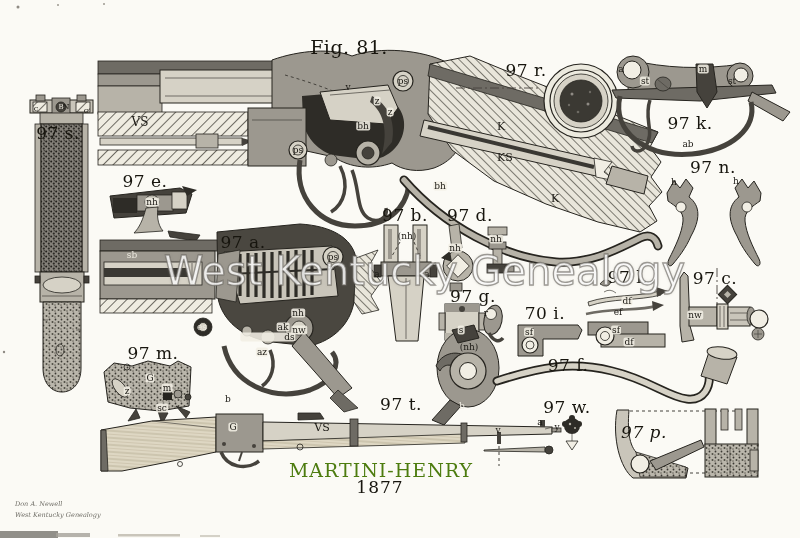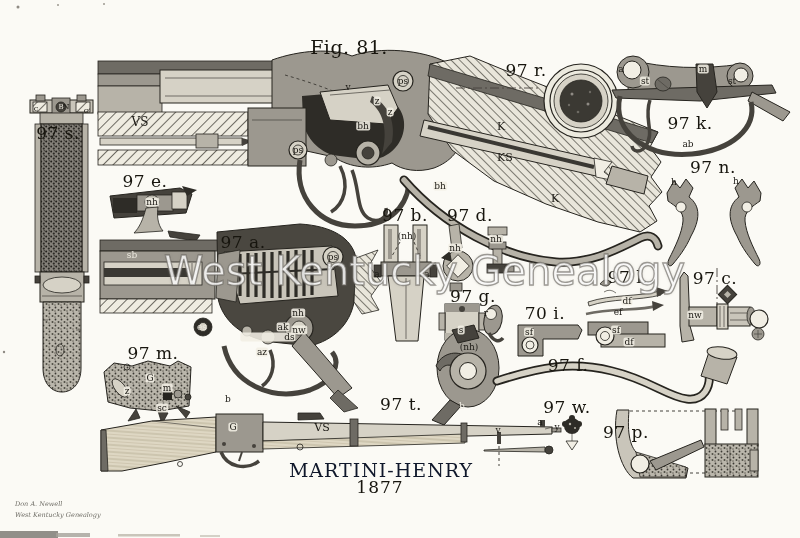--- a/index.html
+++ b/index.html
@@ -6,21 +6,21 @@
   body{width:800px;height:538px;overflow:hidden;background:#e9e7e0;}
   .stage{position:relative;width:800px;height:538px;background:#fbfaf5;font-family:"DejaVu Serif",serif;}
   .stage svg{position:absolute;left:0;top:0;z-index:1;}
   .labels{position:absolute;left:0;top:0;width:800px;height:538px;z-index:2;pointer-events:none;}
   .part-label{position:absolute;transform:translate(-50%,-50%);font:17px "DejaVu Serif",serif;color:#17150e;letter-spacing:.5px;white-space:nowrap;}
   .detail-label{position:absolute;transform:translate(-50%,-50%);font:9px "DejaVu Serif",serif;color:#1b1914;white-space:nowrap;line-height:1;}
   .detail-label.chip{background:rgba(241,238,228,.88);padding:0 1px;border-radius:2px;}
   .detail-label.it{}
   .detail-label.light{color:#ece9df;}
   .fig-title{position:absolute;transform:translate(-50%,-50%);font:19px "DejaVu Serif",serif;color:#17150e;letter-spacing:.5px;z-index:2;white-space:nowrap;}
-  .caption-main{position:absolute;transform:translate(-50%,-50%);font:19px "DejaVu Serif",serif;color:#0f172a;letter-spacing:1px;z-index:2;white-space:nowrap;}
+  .caption-main{position:absolute;transform:translate(-50%,-50%);font:19px "DejaVu Serif",serif;color:#4d7c0f;letter-spacing:1px;z-index:2;white-space:nowrap;}
   .caption-year{position:absolute;transform:translate(-50%,-50%);font:17px "DejaVu Serif",serif;color:#17150e;letter-spacing:1px;z-index:2;white-space:nowrap;}
   .watermark{position:absolute;left:164px;top:248px;z-index:3;font:40px "DejaVu Sans",sans-serif;
     color:rgba(255,255,255,.82);-webkit-text-stroke:1.3px rgba(102,98,92,.62);
     text-shadow:0 0 3px rgba(130,126,118,.35);letter-spacing:0;white-space:nowrap;}
   .signature{position:absolute;left:15px;top:499px;z-index:2;font:italic 6.5px "DejaVu Serif",serif;color:#4a4840;line-height:1.7;opacity:.8;}
   .signature div{white-space:nowrap;}
 </style>
 </head>
 <body>
 
@@ -407,21 +407,21 @@
       <div class="part-label" style="left: 690px; top: 123px;">97 k.</div>
       <div class="part-label" style="left: 713px; top: 167px;">97 n.</div>
       <div class="part-label" style="left: 715px; top: 278px;">97 c.</div>
       <div class="part-label" style="left: 628px; top: 277px;">97 l.</div>
       <div class="part-label" style="left: 473px; top: 296px;">97 g.</div>
       <div class="part-label" style="left: 545px; top: 313px;">70 i.</div>
       <div class="part-label" style="left: 568px; top: 365px;">97 f.</div>
       <div class="part-label" style="left: 153px; top: 353px;">97 m.</div>
       <div class="part-label" style="left: 401px; top: 404px;">97 t.</div>
       <div class="part-label" style="left: 567px; top: 407px;">97 w.</div>
-      <div class="part-label" style="left: 626px; top: 432px;">97 p.</div>
+      <div class="part-label" style="left: 644px; top: 432px; font-style: italic;">97 p.</div>
     </div>
 <div class="labels" id="detail-labels">
       <div class="detail-label it" style="left: 140px; top: 122px; font-size: 12px;">VS</div>
       <div class="detail-label" style="left: 348px; top: 87px;">v</div>
       <div class="detail-label chip" style="left: 377px; top: 101px;">z</div>
       <div class="detail-label chip" style="left: 390px; top: 112px;">z</div>
       <div class="detail-label chip" style="left: 363px; top: 126px;">bh</div>
       <div class="detail-label" style="left: 403px; top: 81px;">ps</div>
       <div class="detail-label" style="left: 298px; top: 150px;">ps</div>
       <div class="detail-label" style="left: 501px; top: 126px; font-size: 11px;">K</div>

